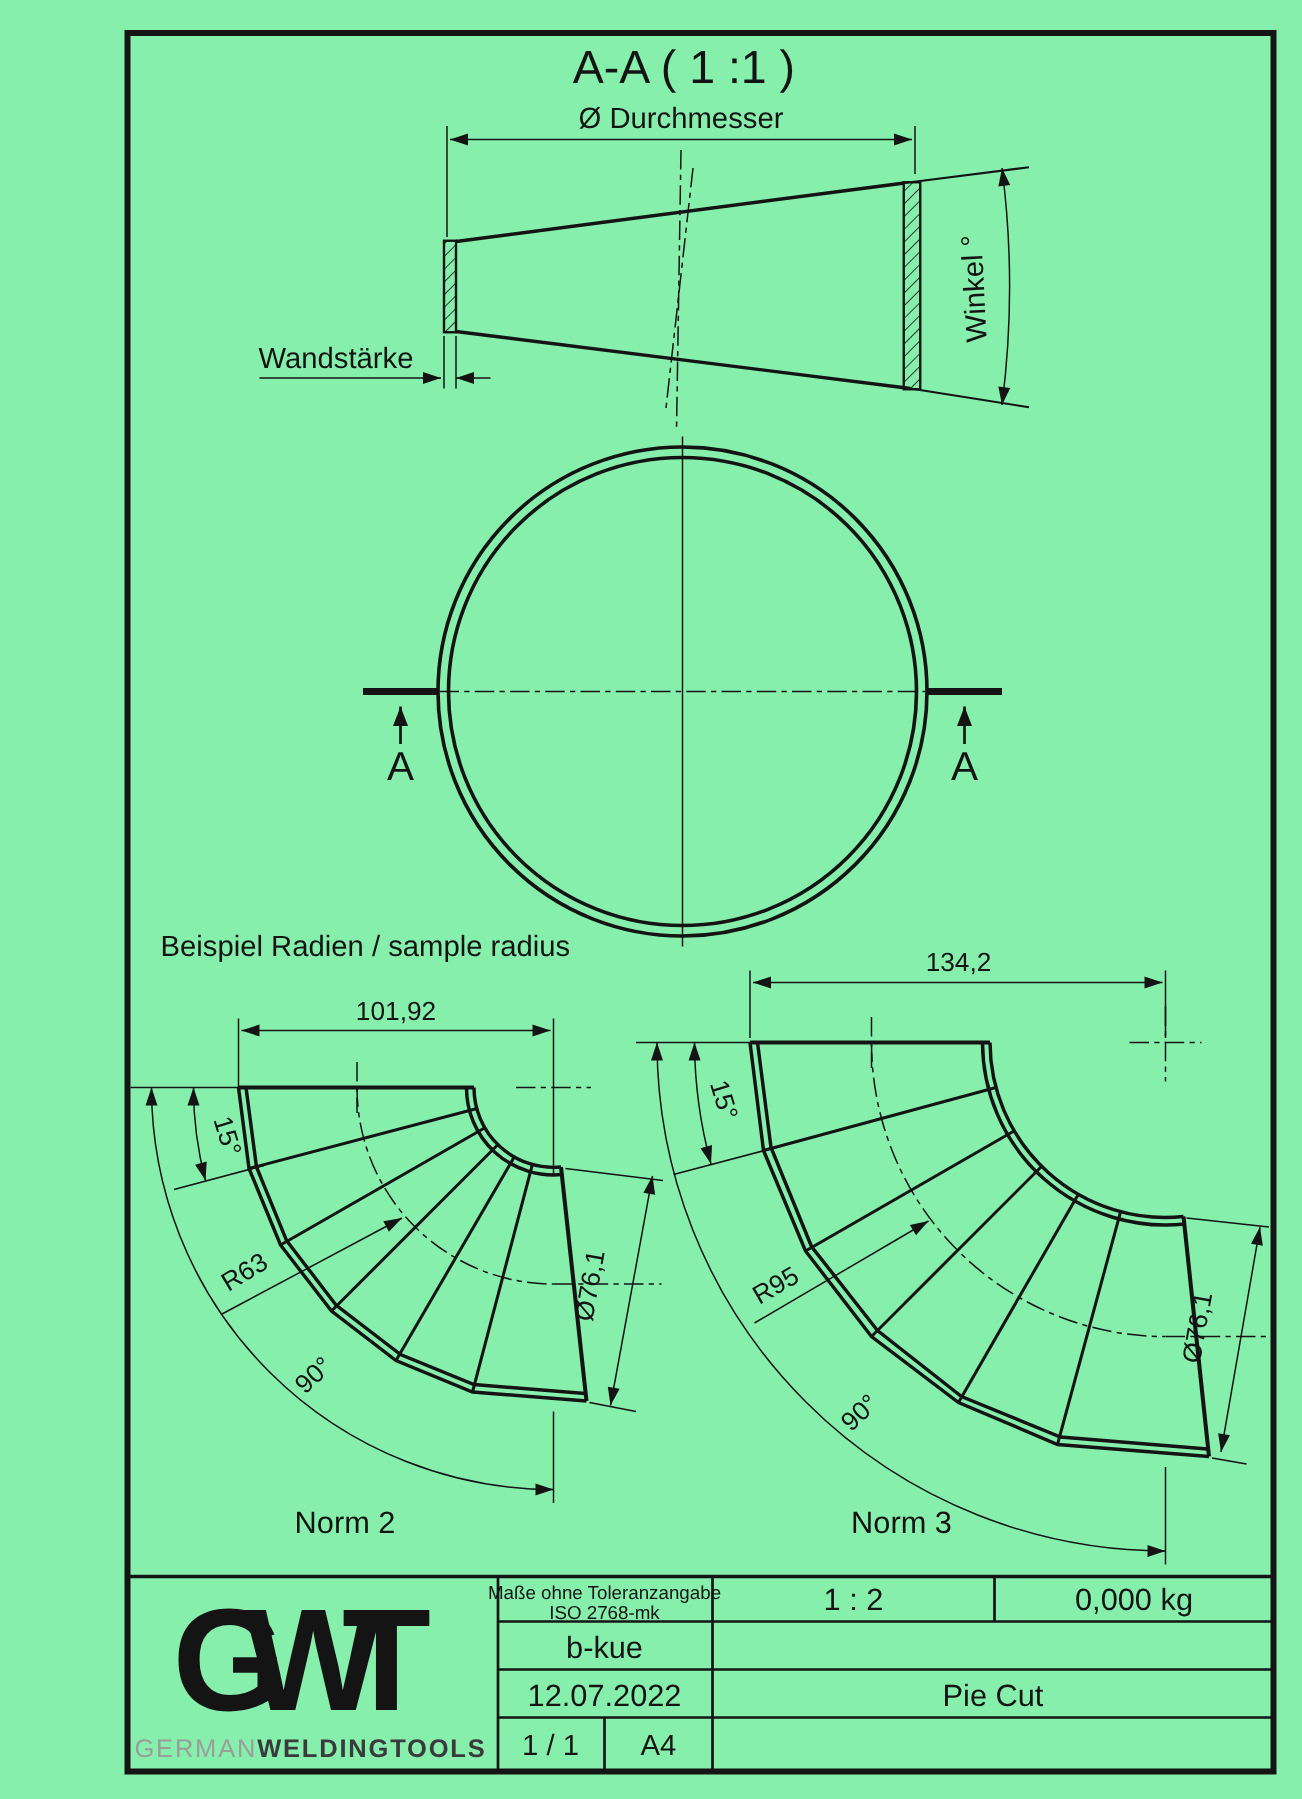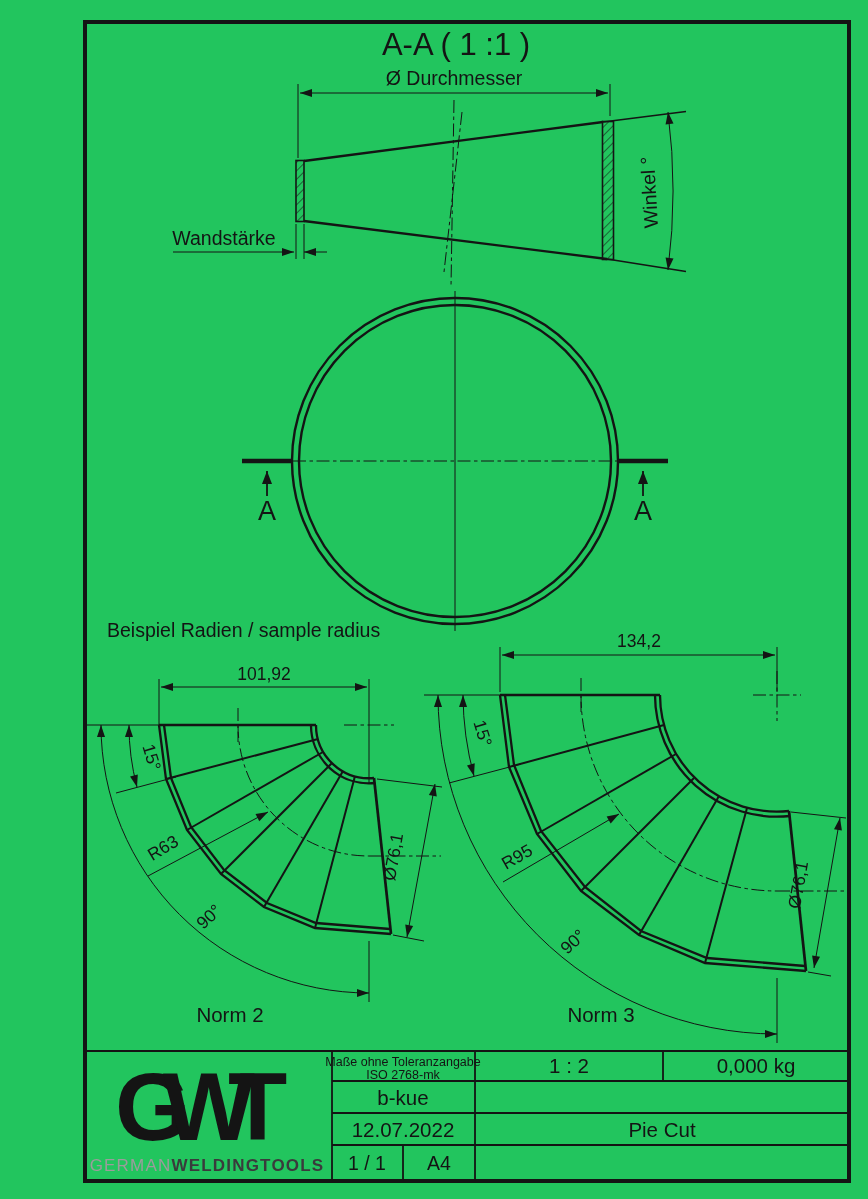--- a/index.html
+++ b/index.html
@@ -1,16 +1,16 @@
 <!DOCTYPE html>
 <html><head>
 <meta charset="utf-8">
 <style>
   html,body{margin:0;padding:0;background:#ebebe9;}
-  .page{position:relative;width:868px;height:1199px;background:#22c55e;overflow:hidden;}
+  .page{position:relative;width:868px;height:1199px;background:#86efac;overflow:hidden;}
   svg{display:block;}
   text{font-family:"Liberation Sans","DejaVu Sans",sans-serif;fill:#141414;}
   .ln{stroke:#141414;stroke-width:1;fill:none;}
   .ln14{stroke:#141414;stroke-width:1.4;fill:none;}
   .ob{stroke:#141414;stroke-width:2.3;fill:none;}
   .jt{stroke:#141414;stroke-width:2;fill:none;}
   .fc{stroke:#141414;stroke-width:2.7;fill:none;}
   .cl{stroke:#141414;stroke-width:1;fill:none;stroke-dasharray:13 3.5 3.5 3.5;}
   .thk{stroke:#141414;stroke-width:4.6;fill:none;}
   .t17{font-size:17.5px;}

